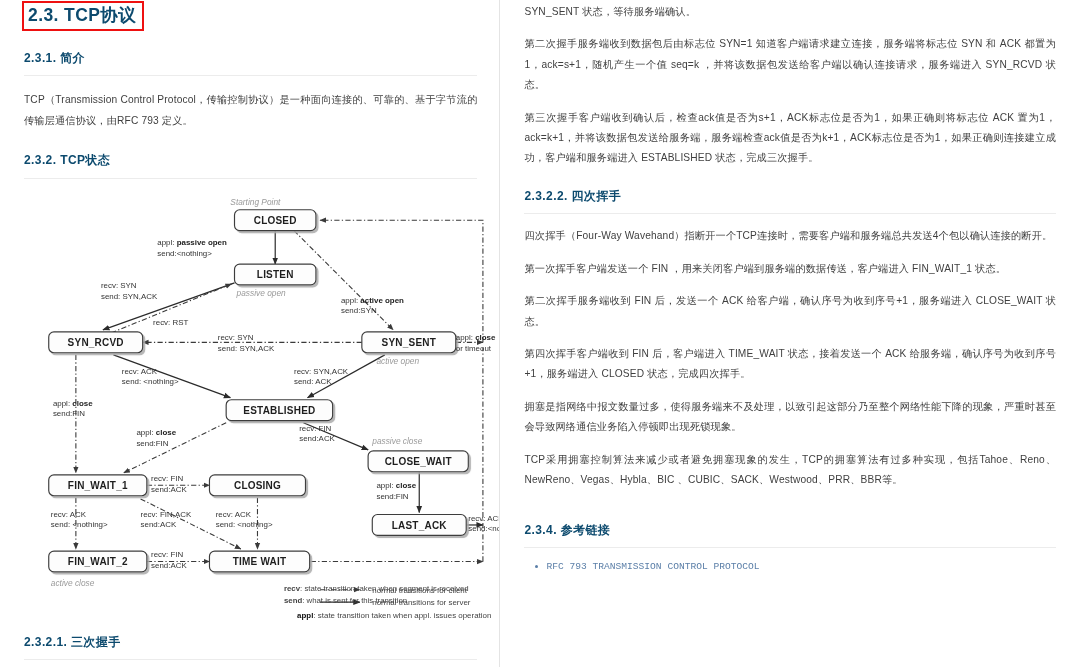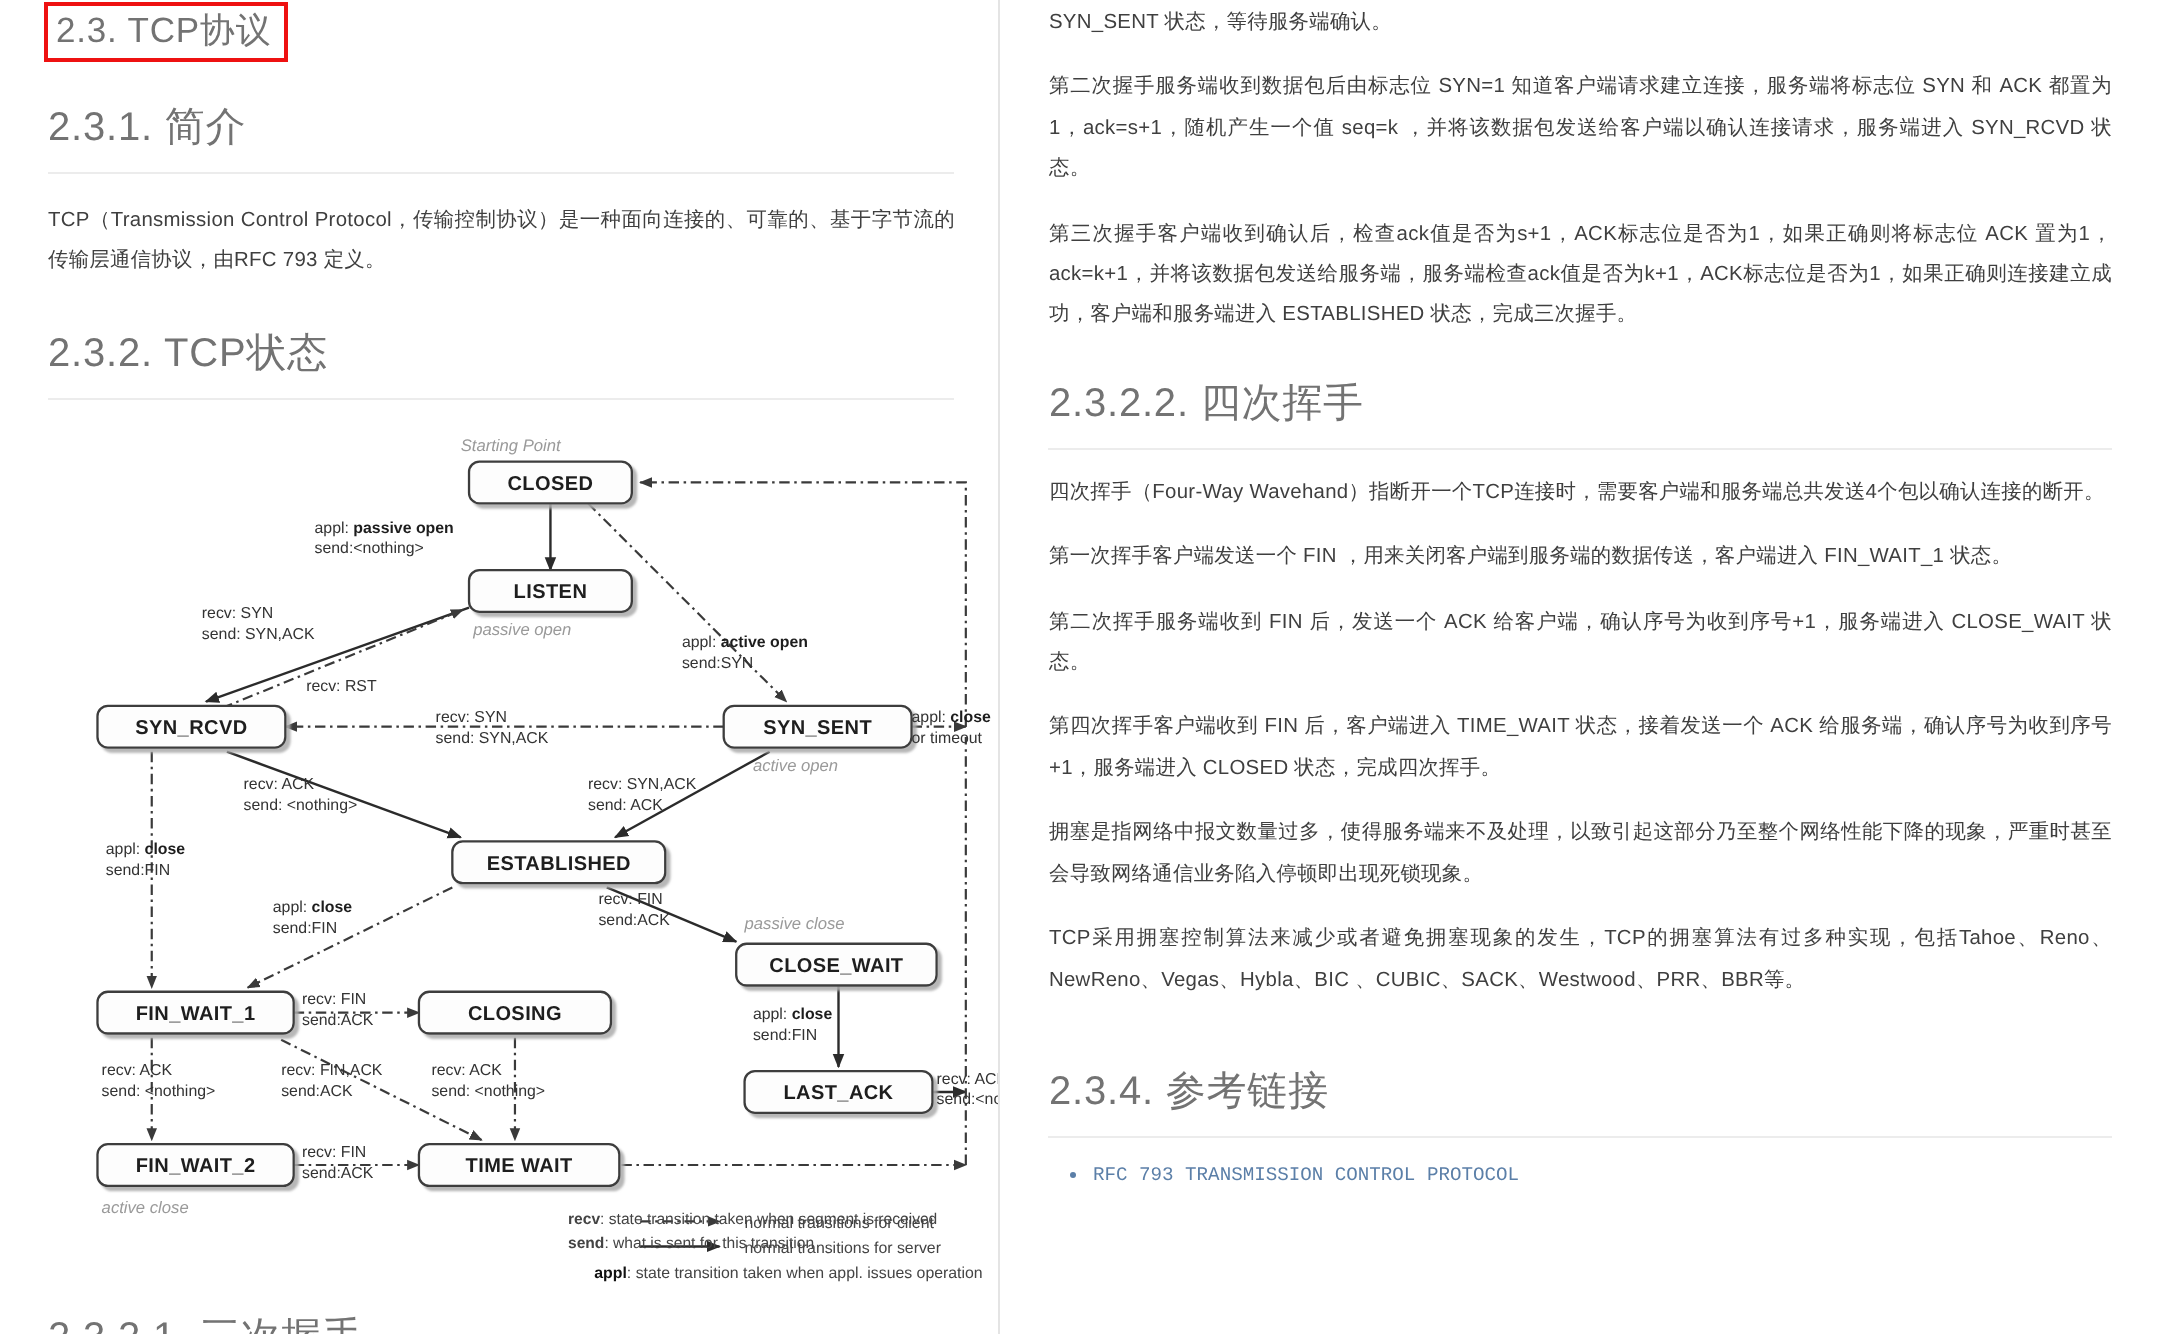--- a/index.html
+++ b/index.html
@@ -31,33 +31,33 @@
   }
   .col-right {
     width: 628px;
     padding: 0px 24px 0 24px;
     border-left: 1px solid #e4e4e4;
   }
 
   
   .h-sec {
     font-family: "Liberation Sans", "DejaVu Sans", sans-serif;
-    font-weight: 400;
-    color: #737373;
+    font-weight: 700;
+    color: #0c4a6e;
     letter-spacing: 0.4px;
     line-height: 1.3;
   }
   .h2 {
     font-size: 17.5px;
     margin: 3px 0 0 0;
     display: inline-block;
     padding: 1px 6px 2px 4px;
   }
   .h3 {
-    font-size: 20px;
+    font-size: 12px;
     margin: 22px 0 0 0;
     padding-bottom: 9px;
     border-bottom: 1px solid #ececec;
   }
 
   .highlight-box {
     outline: 2px solid #ee1111;
     outline-offset: 0px;
   }
 

